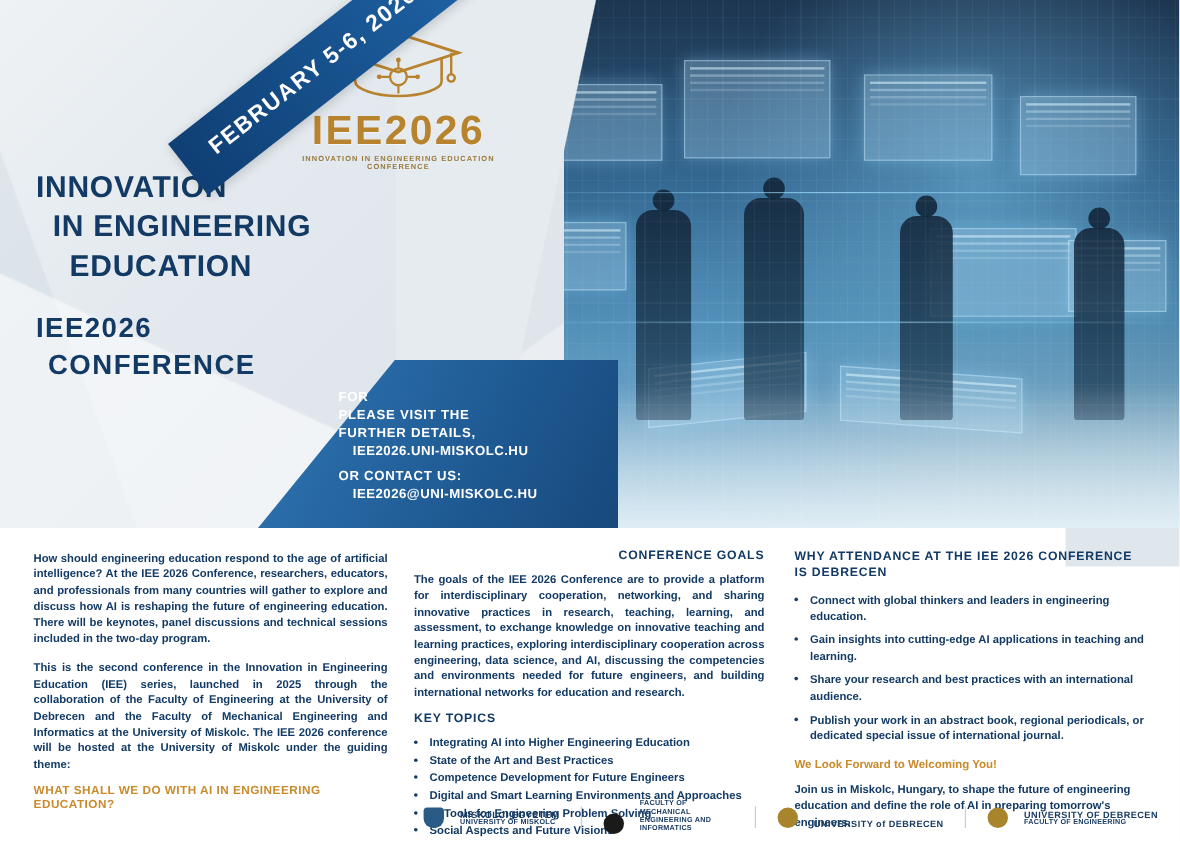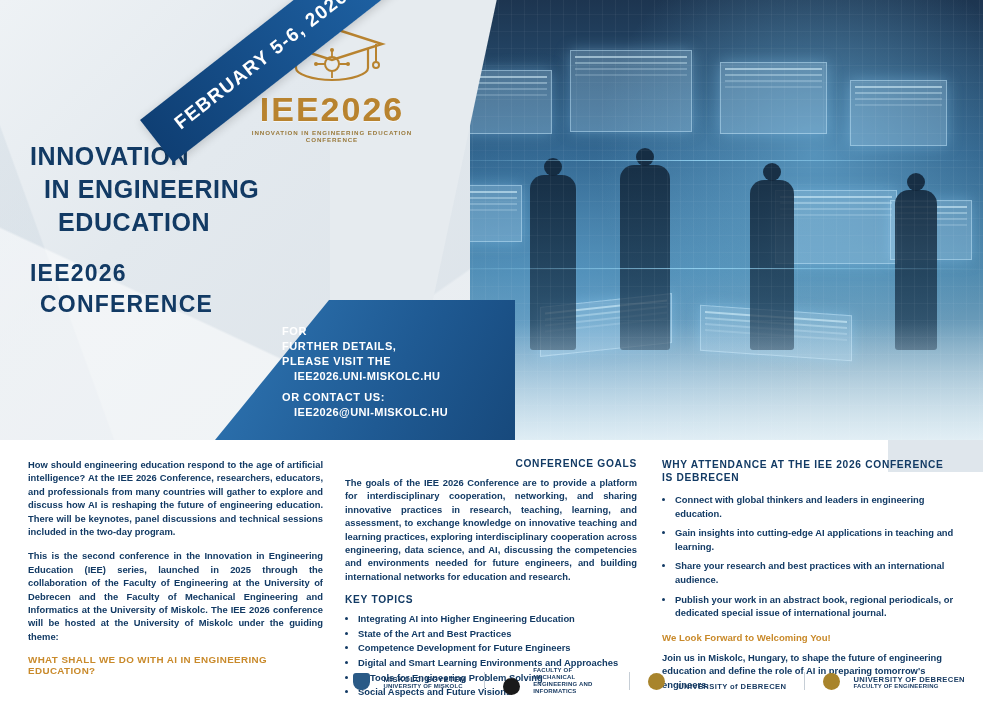--- a/index.html
+++ b/index.html
@@ -382,22 +382,22 @@
       <div class="c2">CONFERENCE</div>
     </div>
 
     <div class="date-band">
       <div class="date-band-text">FEBRUARY 5-6, 2026  |  MISKOLC, HUNGARY</div>
     </div>
 
     <div class="blue-wedge"></div>
     <div class="details-box">
       <div>FOR</div>
+      <div>PLEASE VISIT THE</div>
       <div>FURTHER DETAILS,</div>
-      <div>PLEASE VISIT THE</div>
       <div class="lnk">IEE2026.UNI-MISKOLC.HU</div>
       <div style="margin-top:6px;">OR CONTACT US:</div>
       <div class="lnk">IEE2026@UNI-MISKOLC.HU</div>
     </div>
   </div>
 
   <div class="content">
 
     <div class="col col-left">
       <div class="body-text">

